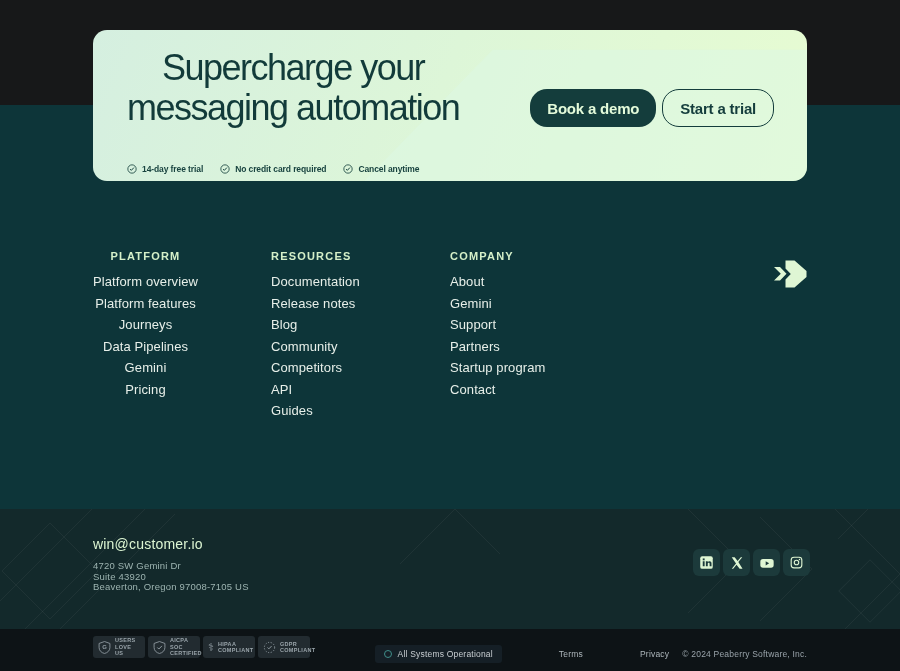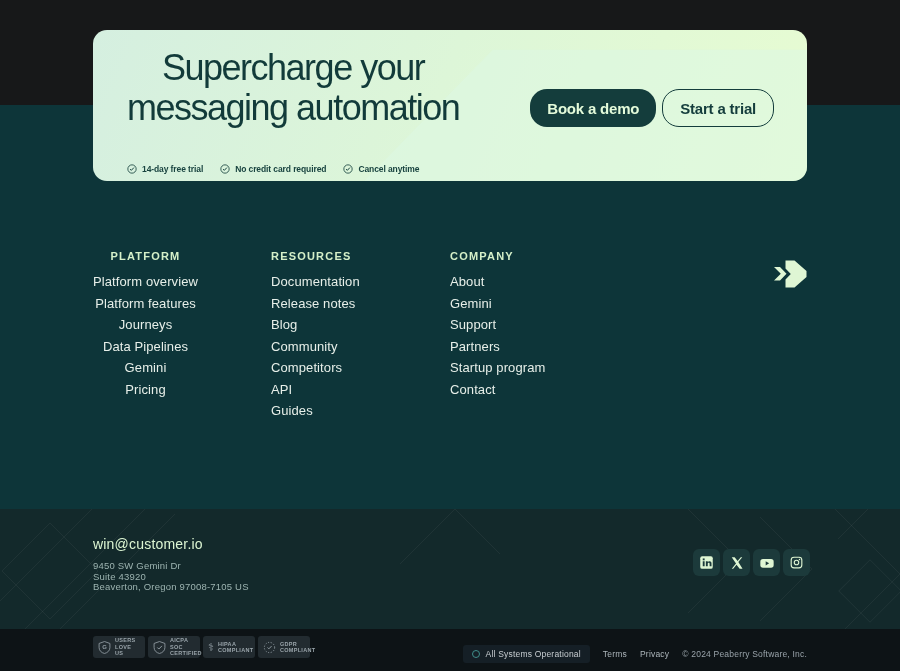--- a/index.html
+++ b/index.html
@@ -100,21 +100,21 @@
   }
   .status-pill {
     display:flex; align-items:center; gap:6px;
     background:#151f26; border-radius:3px; padding:4px 9px; cursor:pointer;
   }
   .status-ring {
     width:8px; height:8px; border-radius:50%;
     border:1.5px solid #3f8e8a;
   }
   .status-text { font-size:8.5px; color:#c8ced2; letter-spacing:.2px; }
-  .legal-link  { font-size:8.5px; color:#adb6bb; text-decoration:none; letter-spacing:.2px; }
+  .legal-link  { font-size:8.5px; color:#adb6bb; text-decoration:none; letter-spacing:.2px;margin-left:44px; }
   .legal-copy  { font-size:8.5px; color:#99a3aa; letter-spacing:.2px; }
 </style>
 </head>
 <body>
 
 <div class="top-band"></div>
 <div class="lower-band"></div>
 <div class="bottom-bar"></div>
 
 <svg class="pattern-svg" viewBox="0 0 900 120">
@@ -212,21 +212,21 @@
 <svg class="footer-logo" width="34" height="34" viewBox="0 0 34 34">
   <g fill="#dff6d4">
     <path d="M1,10 L7,10 L13.5,16.8 L7,23.6 L1,23.6 L7.8,16.8 Z"></path>
     <path d="M12.5,3.5 L21.5,3.5 L33.5,14 L33.5,20 L21.5,30.5 L12.5,30.5 L12.5,22.5 L17.8,16.9 L12.5,11.5 Z"></path>
   </g>
 </svg>
 
 <a class="contact-email" href="#">win@customer.io</a>
 
 <div class="contact-address">
-  <div>9450 SW Gemini Dr</div>
+  <div>4720 SW Gemini Dr</div>
   <div>Suite 43920</div>
   <div>Beaverton, Oregon 97008-7105 US</div>
 </div>
 
 <div class="social-row">
   <div class="social-btn">
     <svg width="15" height="15" viewBox="0 0 24 24">
       <rect x="2" y="2" width="20" height="20" rx="3" fill="#dff6d4"></rect>
       <rect x="6" y="10" width="3" height="8" fill="#1c3a3b"></rect>
       <rect x="6" y="5.5" width="3" height="3" fill="#1c3a3b"></rect>

